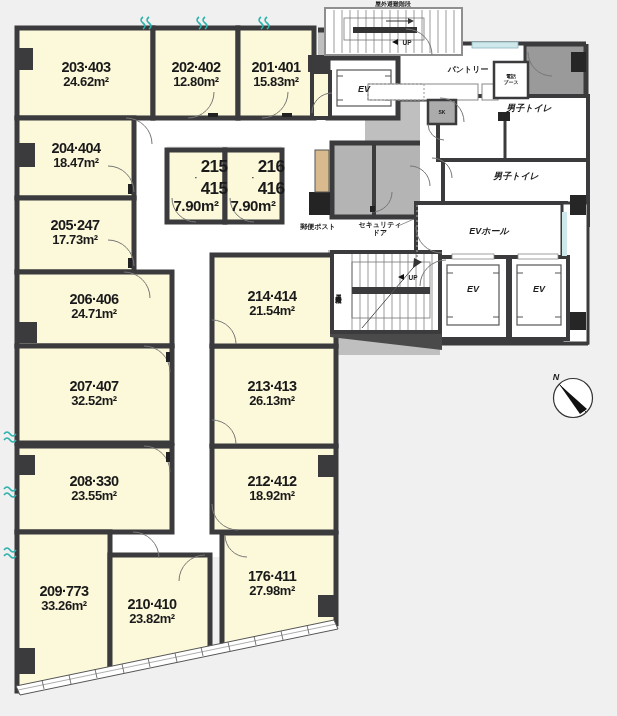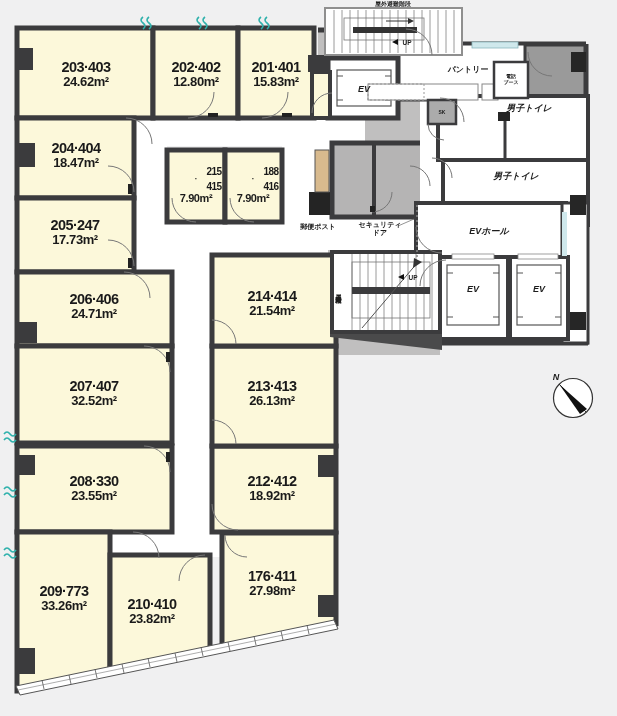--- a/index.html
+++ b/index.html
@@ -3,22 +3,22 @@
 <meta charset="utf-8">
 <style>
   html,body{margin:0;padding:0;background:#e8e8e9;}
   .canvas{position:relative;width:617px;height:716px;background:#f0f0f1;overflow:hidden;
           font-family:"Liberation Sans",sans-serif;}
   .plan-svg{position:absolute;left:0;top:0;}
   .room-label{position:absolute;transform:translate(-50%,-50%);text-align:center;
               color:#1a1a1a;line-height:1.04;white-space:nowrap;}
   .rn{font-size:14.5px;font-weight:700;letter-spacing:-0.6px;}
   .ra{font-size:13px;font-weight:700;letter-spacing:-0.4px;}
-  .small .rn{font-size:10px;margin-left:36px;}
-  .small .ra{font-size:11px;}
+  .small .rn{font-size:17px;margin-left:36px;}
+  .small .ra{font-size:15px;}
   .small .dot{font-size:8px;line-height:0.6;font-weight:700;}
   .jp{position:absolute;transform:translate(-50%,-50%);color:#1d1d1d;font-weight:600;
       white-space:nowrap;text-align:center;}
   .fs5{font-size:5px;} .fs6{font-size:6px;} .fs65{font-size:6.5px;} .fs7{font-size:7px;} .fs8{font-size:8px;} .fs9{font-size:9px;font-weight:700;font-style:italic;}
   .vert{writing-mode:vertical-rl;text-orientation:upright;letter-spacing:0.5px;}
   .two-line{line-height:1.15;}
 </style>
 </head>
 <body>
 
@@ -303,21 +303,21 @@
   <div class="ra">21.54m²</div>
 </div>
 
 <div class="room-label small" style="left:196px;top:186px">
   <div class="rn">215</div>
   <div class="dot">·</div>
   <div class="rn">415</div>
   <div class="ra">7.90m²</div>
 </div>
 <div class="room-label small" style="left:253px;top:186px">
-  <div class="rn">188</div>
+  <div class="rn">216</div>
   <div class="dot">·</div>
   <div class="rn">416</div>
   <div class="ra">7.90m²</div>
 </div>
 
 <div class="jp fs6" style="left:393px;top:4px">屋外避難階段</div>
 <div class="jp fs65" style="left:407px;top:42px">UP</div>
 <div class="jp fs8" style="left:468px;top:69px">パントリー</div>
 <div class="jp fs5 two-line" style="left:511px;top:80px">
   <div>電話</div>

